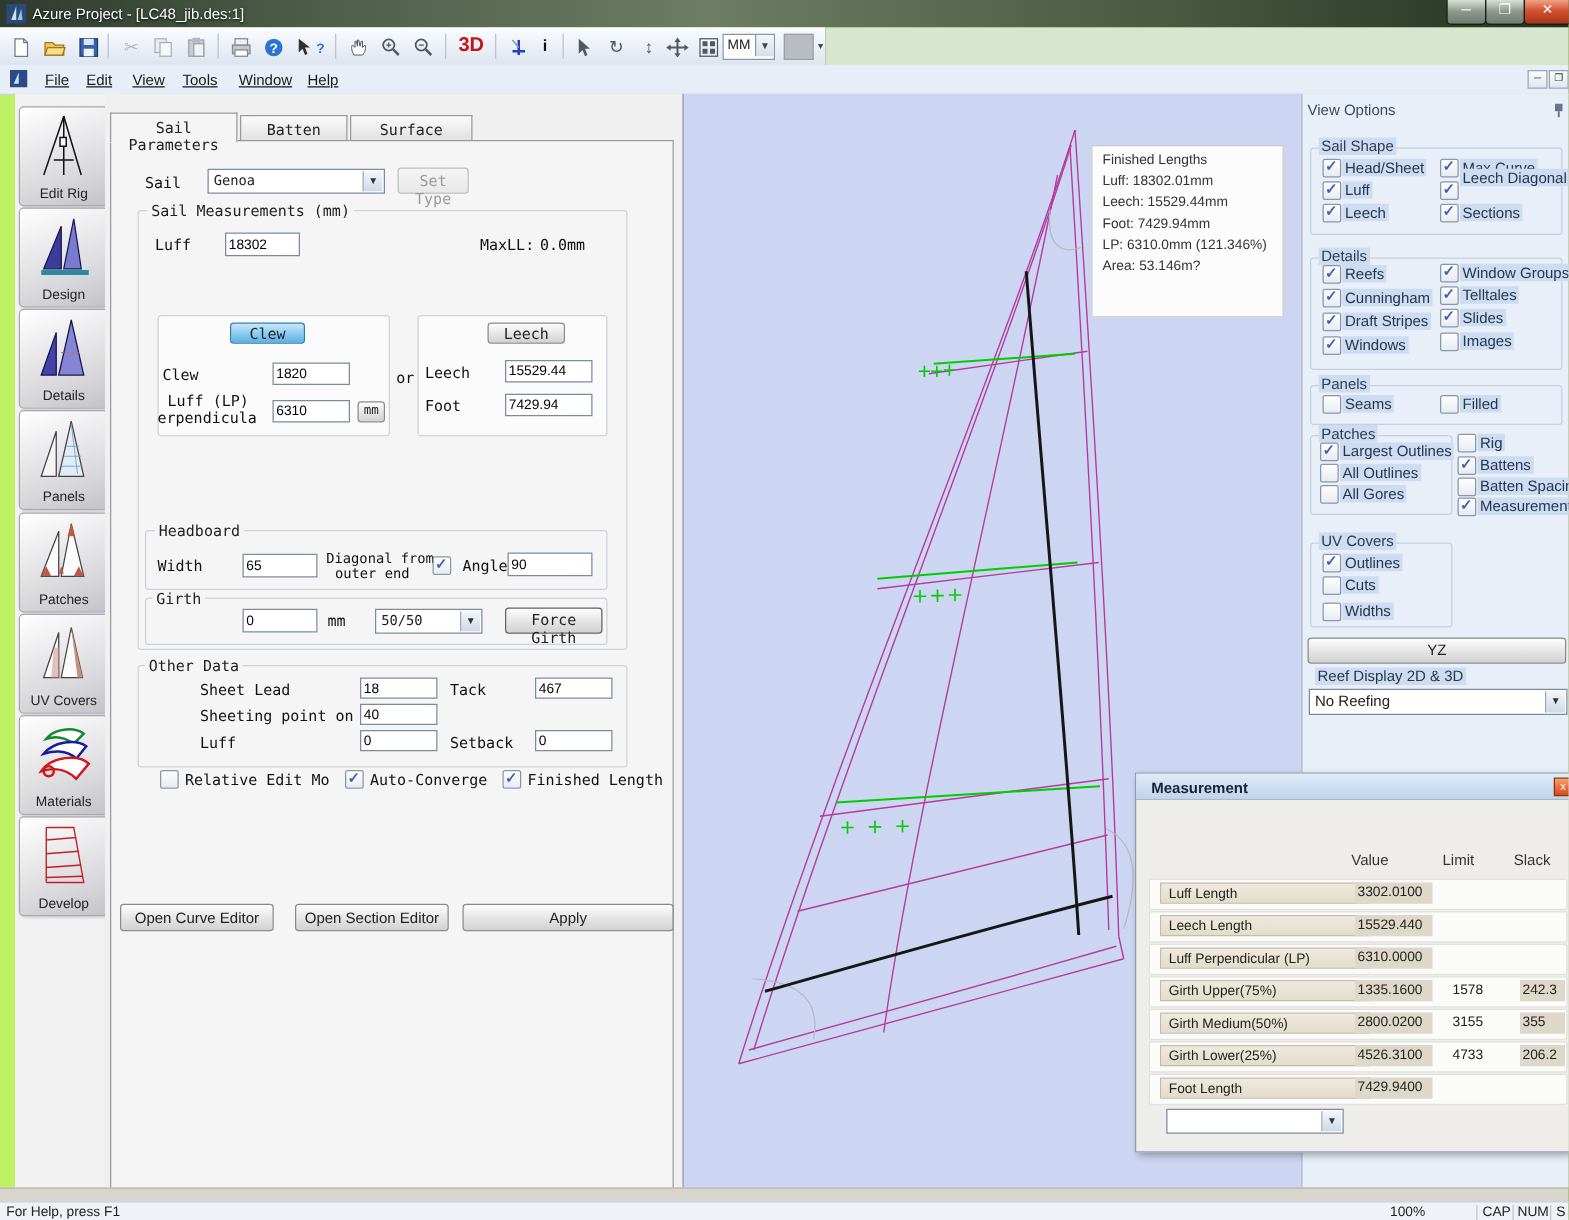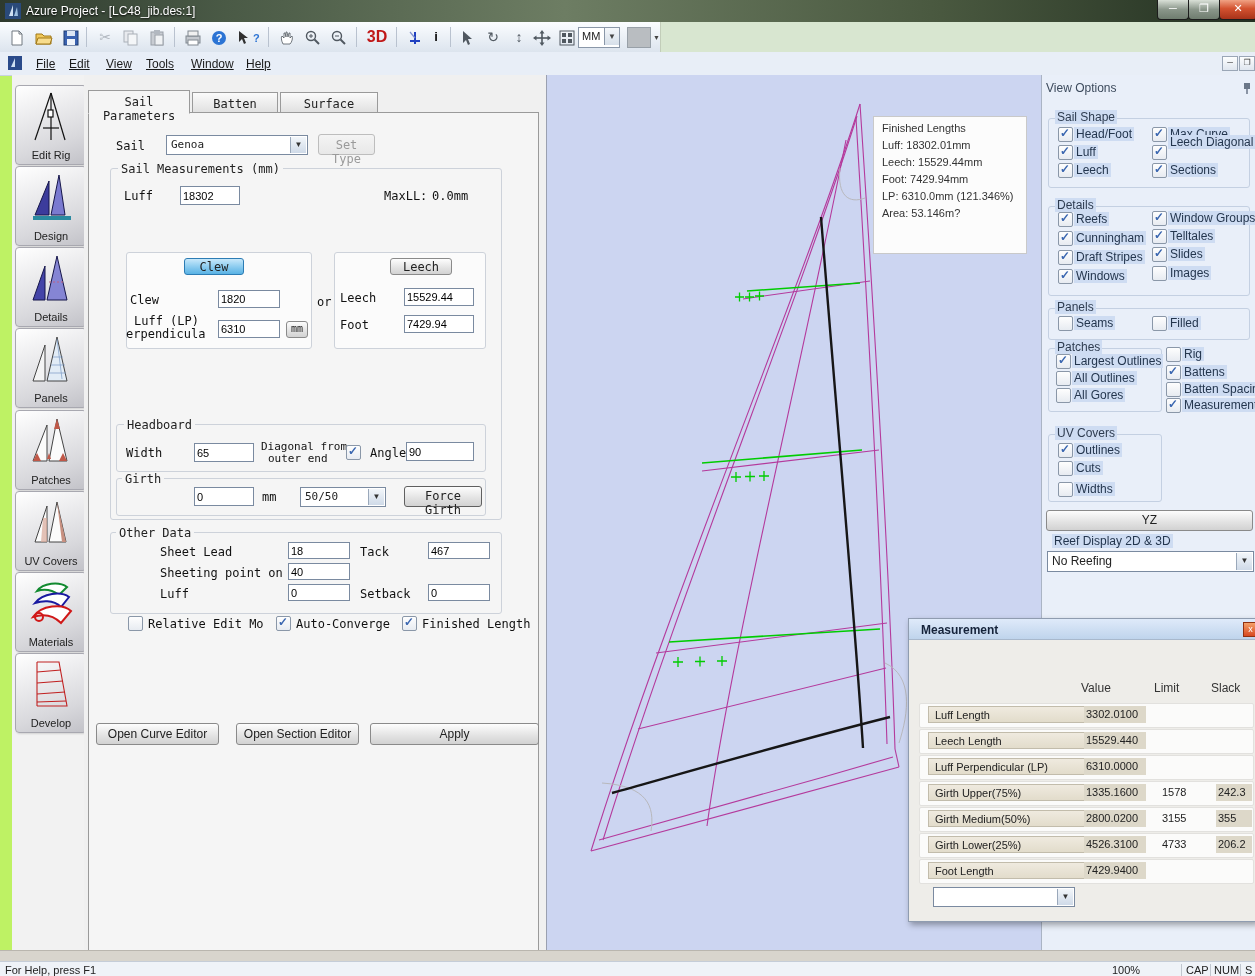--- a/index.html
+++ b/index.html
@@ -432,21 +432,21 @@
   <div class="abs" id="rightpanel"></div>
   <div class="abs" id="vo-title">View Options</div>
   <svg class="abs" style="left:1242px;top:82px" width="10" height="12">
       <rect x="2" y="1" width="6" height="6" fill="#6a7688"></rect>
       <line x1="5" y1="7" x2="5" y2="12" stroke="#6a7688" stroke-width="1.5"></line>
     </svg>
 
   <div class="abs rgrp" style="left:1048px;top:118px;width:200px;height:68px"></div>
   <div class="abs rlegend" style="left:1055px;top:110px">Sail Shape</div>
   <span class="ck on" style="left:1058px;top:127px"></span>
-    <div class="abs cblbl" style="left:1074px;top:127px">Head/Foot</div>
+    <div class="abs cblbl" style="left:1074px;top:127px">Head/Sheet</div>
   <span class="ck on" style="left:1058px;top:145px"></span>
     <div class="abs cblbl" style="left:1074px;top:145px">Luff</div>
   <span class="ck on" style="left:1058px;top:163px"></span>
     <div class="abs cblbl" style="left:1074px;top:163px">Leech</div>
   <span class="ck on" style="left:1152px;top:127px"></span>
     <div class="abs cblbl" style="left:1168px;top:127px">Max Curve</div>
   <span class="ck on" style="left:1152px;top:145px"></span>
     <div class="abs cblbl" style="left:1168px;top:135px">Leech Diagonal</div>
   <span class="ck on" style="left:1152px;top:163px"></span>
     <div class="abs cblbl" style="left:1168px;top:163px">Sections</div>

